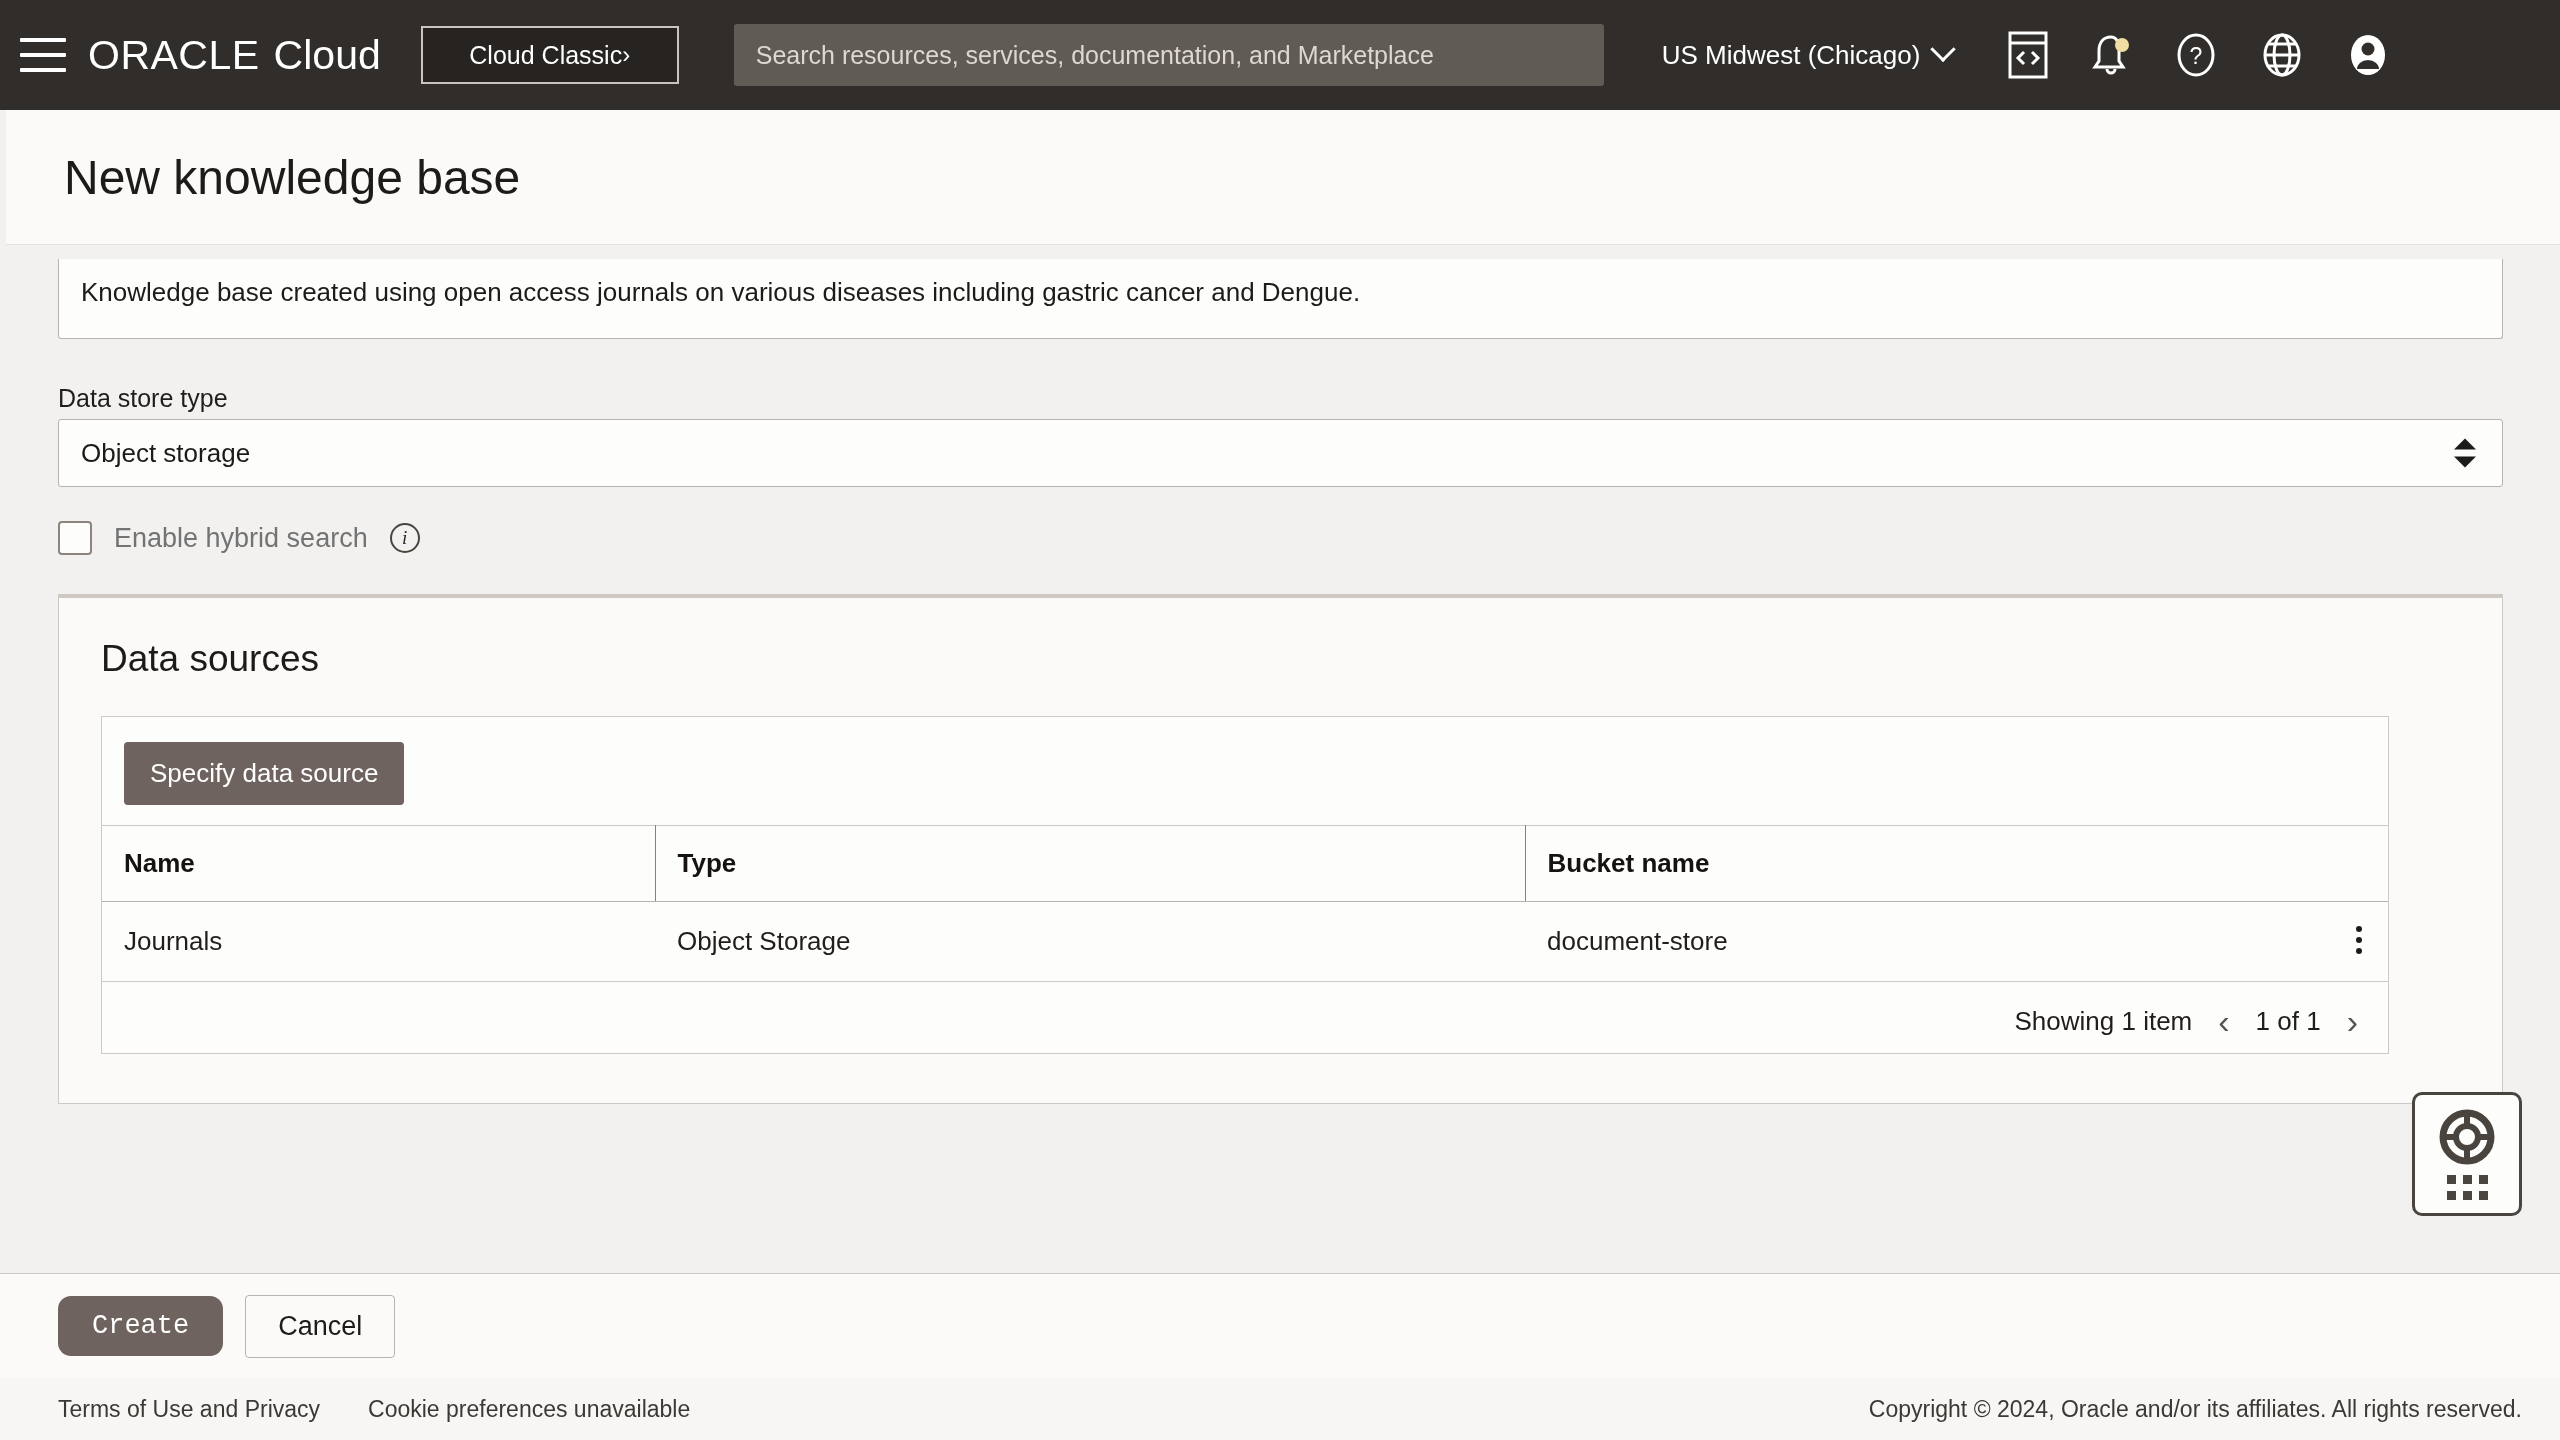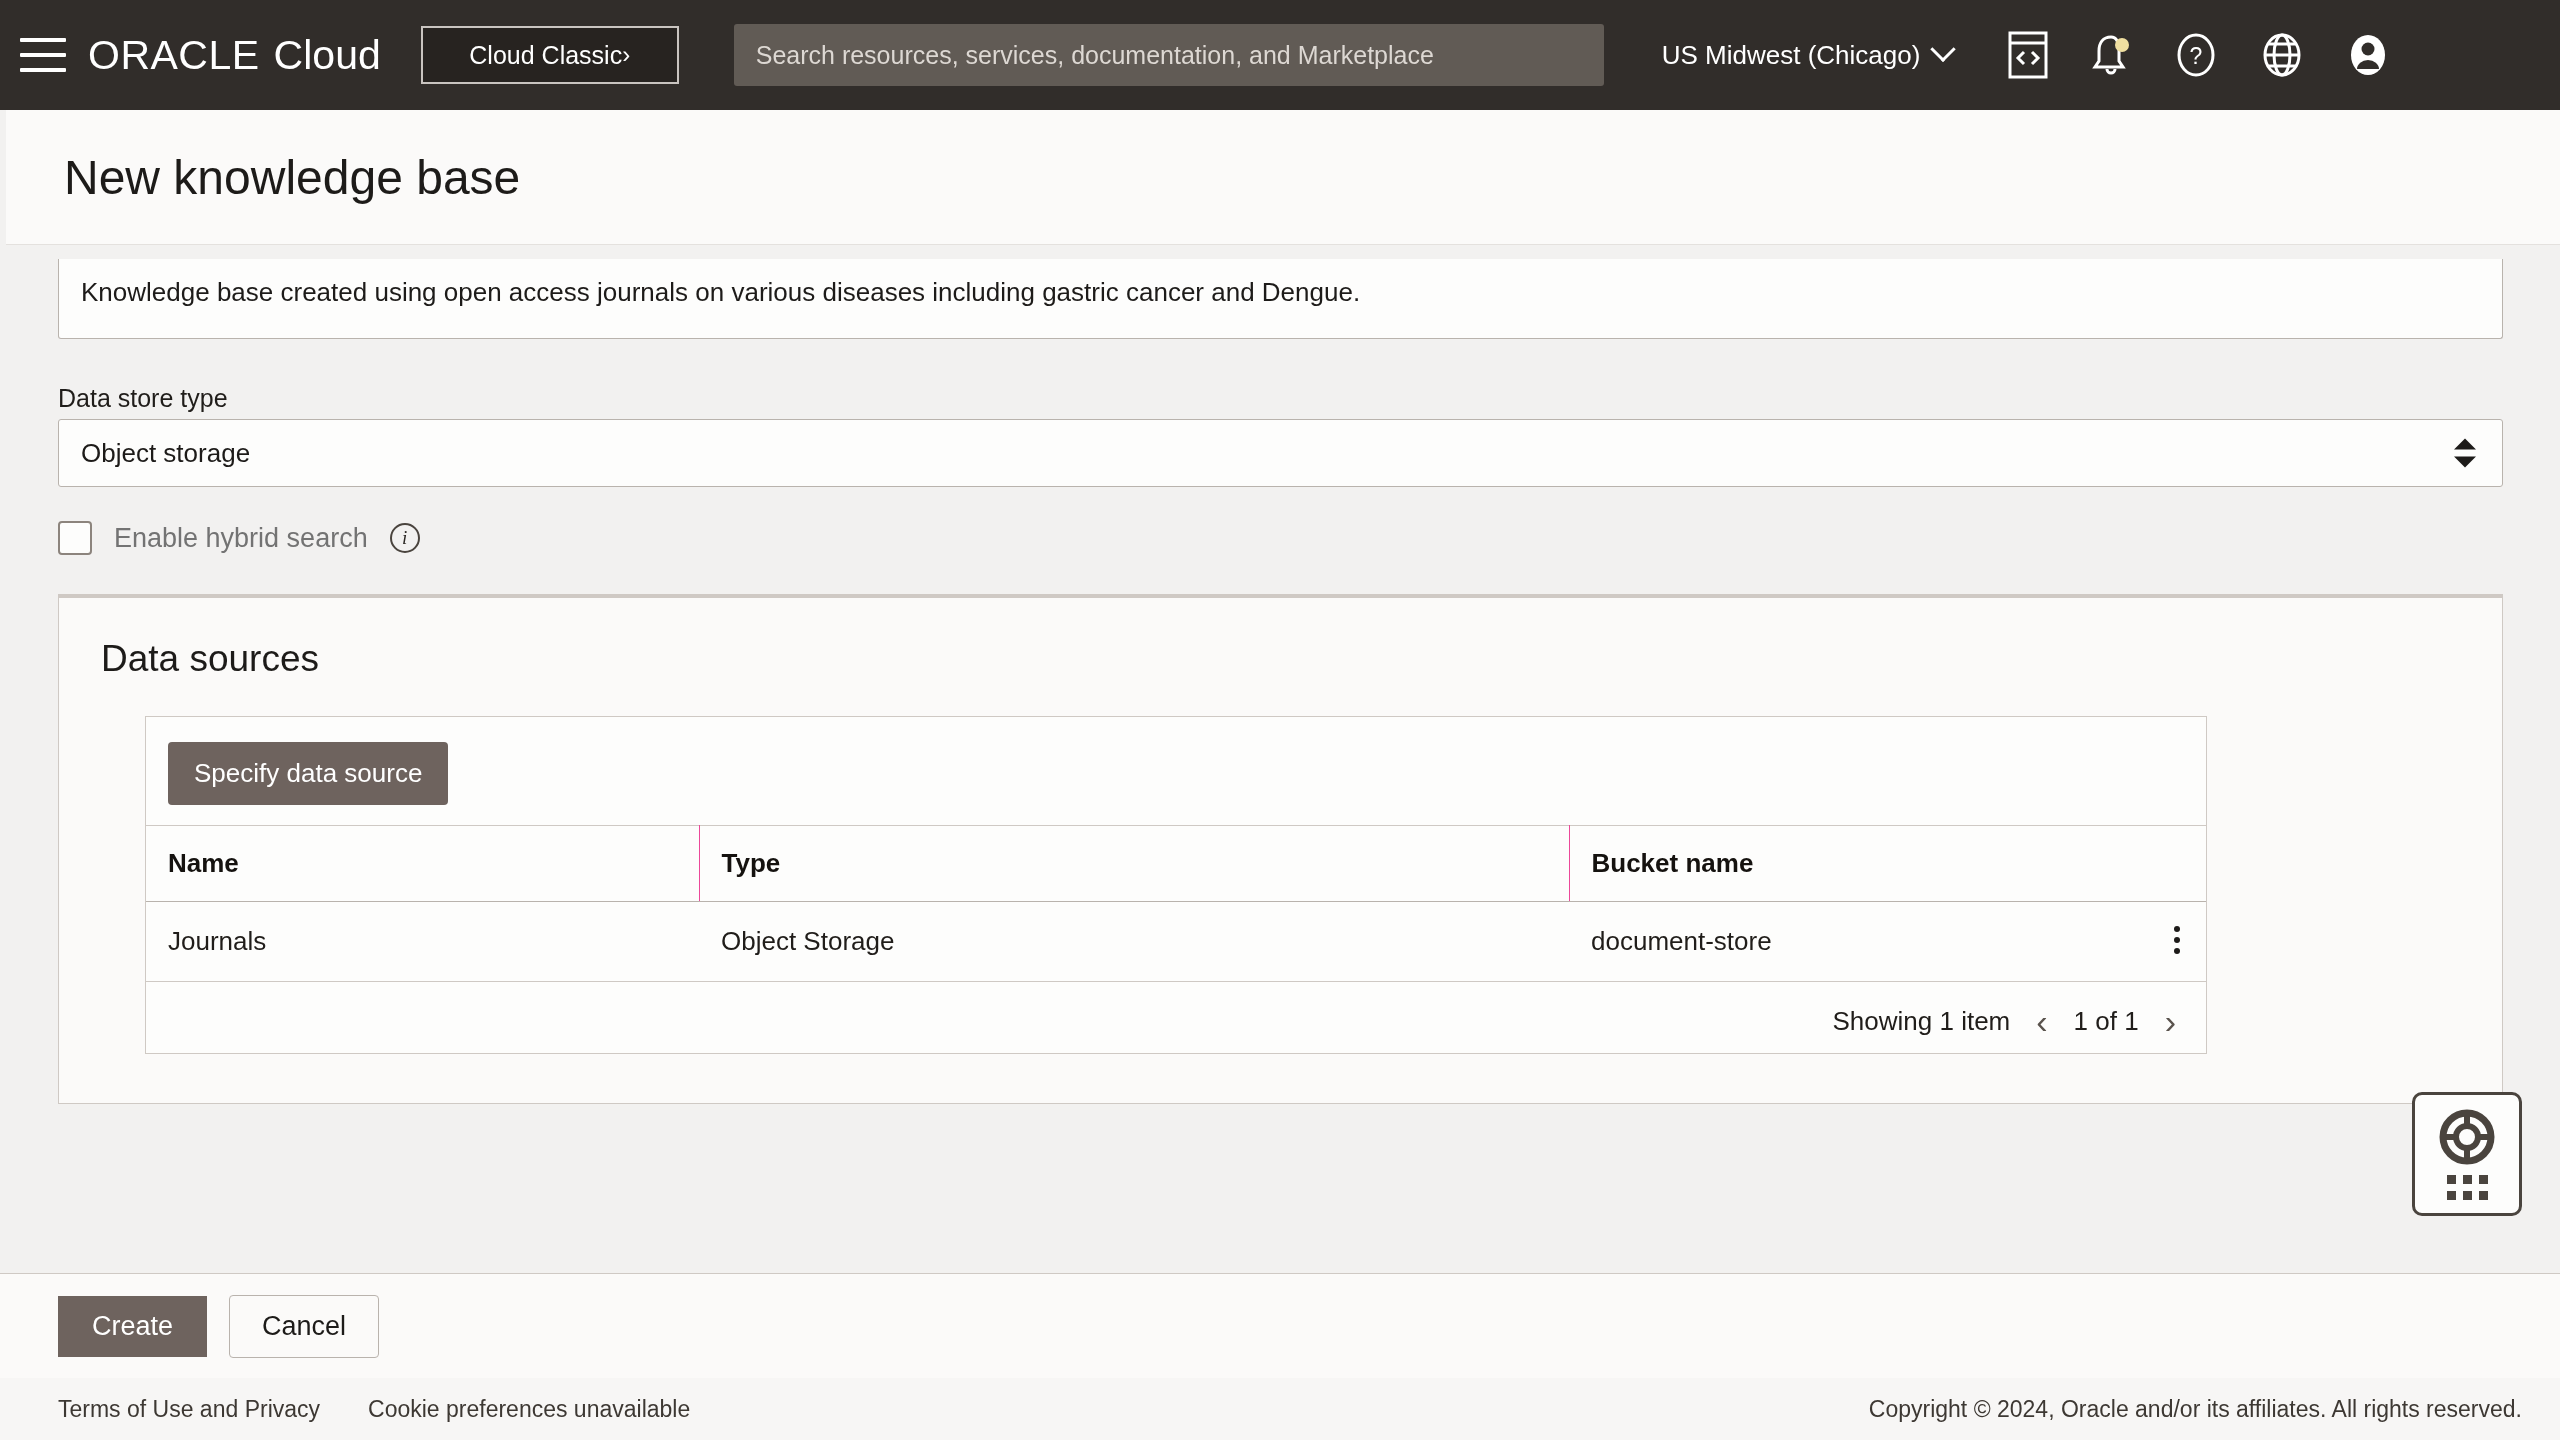--- a/index.html
+++ b/index.html
@@ -154,24 +154,23 @@
     position: absolute; left: 58px; top: 335px;
     width: 2445px; height: 510px;
     background: #fbfaf9;
     border: 1px solid #cfc9c4;
     border-top: 4px solid #cfc9c4;
   }
   .ds-title { font-size: 37px; color: #1d1b19; margin: 40px 0 0 42px; }
 
   .ds-card {
     position: absolute; left: 42px; top: 118px;
-    width: 2062px; height: 338px;
+    width: 2288px; height: 338px;
     border: 1px solid #cfc9c4;
     background: #fdfdfc;
-    margin-left: 44px;
   }
   .specify-btn {
     margin: 25px 0 0 22px;
     background: #6e635e; color: #fff;
     border: none; border-radius: 4px;
     font-size: 26px; padding: 16px 26px;
     font-family: "Liberation Sans", sans-serif;
     cursor: pointer;
   }
   .dtable { width: 100%; border-collapse: collapse; margin-top: 20px; }
@@ -205,23 +204,23 @@
   
   .actionbar {
     position: absolute; left: 0; top: 1273px;
     width: 2560px; height: 105px;
     background: #fbfaf9;
     border-top: 1px solid #cfc9c4;
     display: flex; align-items: center; gap: 22px;
     padding-left: 58px;
   }
   .btn-create {
-    background: #6e635e; color: #fff; border: none; border-radius: 0;
+    background: #6e635e; color: #fff; border: none; border-radius: 13px;
     font-size: 27px; padding: 15px 34px; cursor: pointer;
-    font-family: Liberation Sans, sans-serif;
+    font-family: Liberation Mono, monospace;
   }
   .btn-cancel {
     background: #fbfaf9; color: #1d1b19; border: 1px solid #b9b3ad; border-radius: 4px;
     font-size: 27px; padding: 15px 32px; cursor: pointer;
     font-family: "Liberation Sans", sans-serif;
   }
 
   
   .footer {
     position: absolute; left: 0; top: 1378px;

